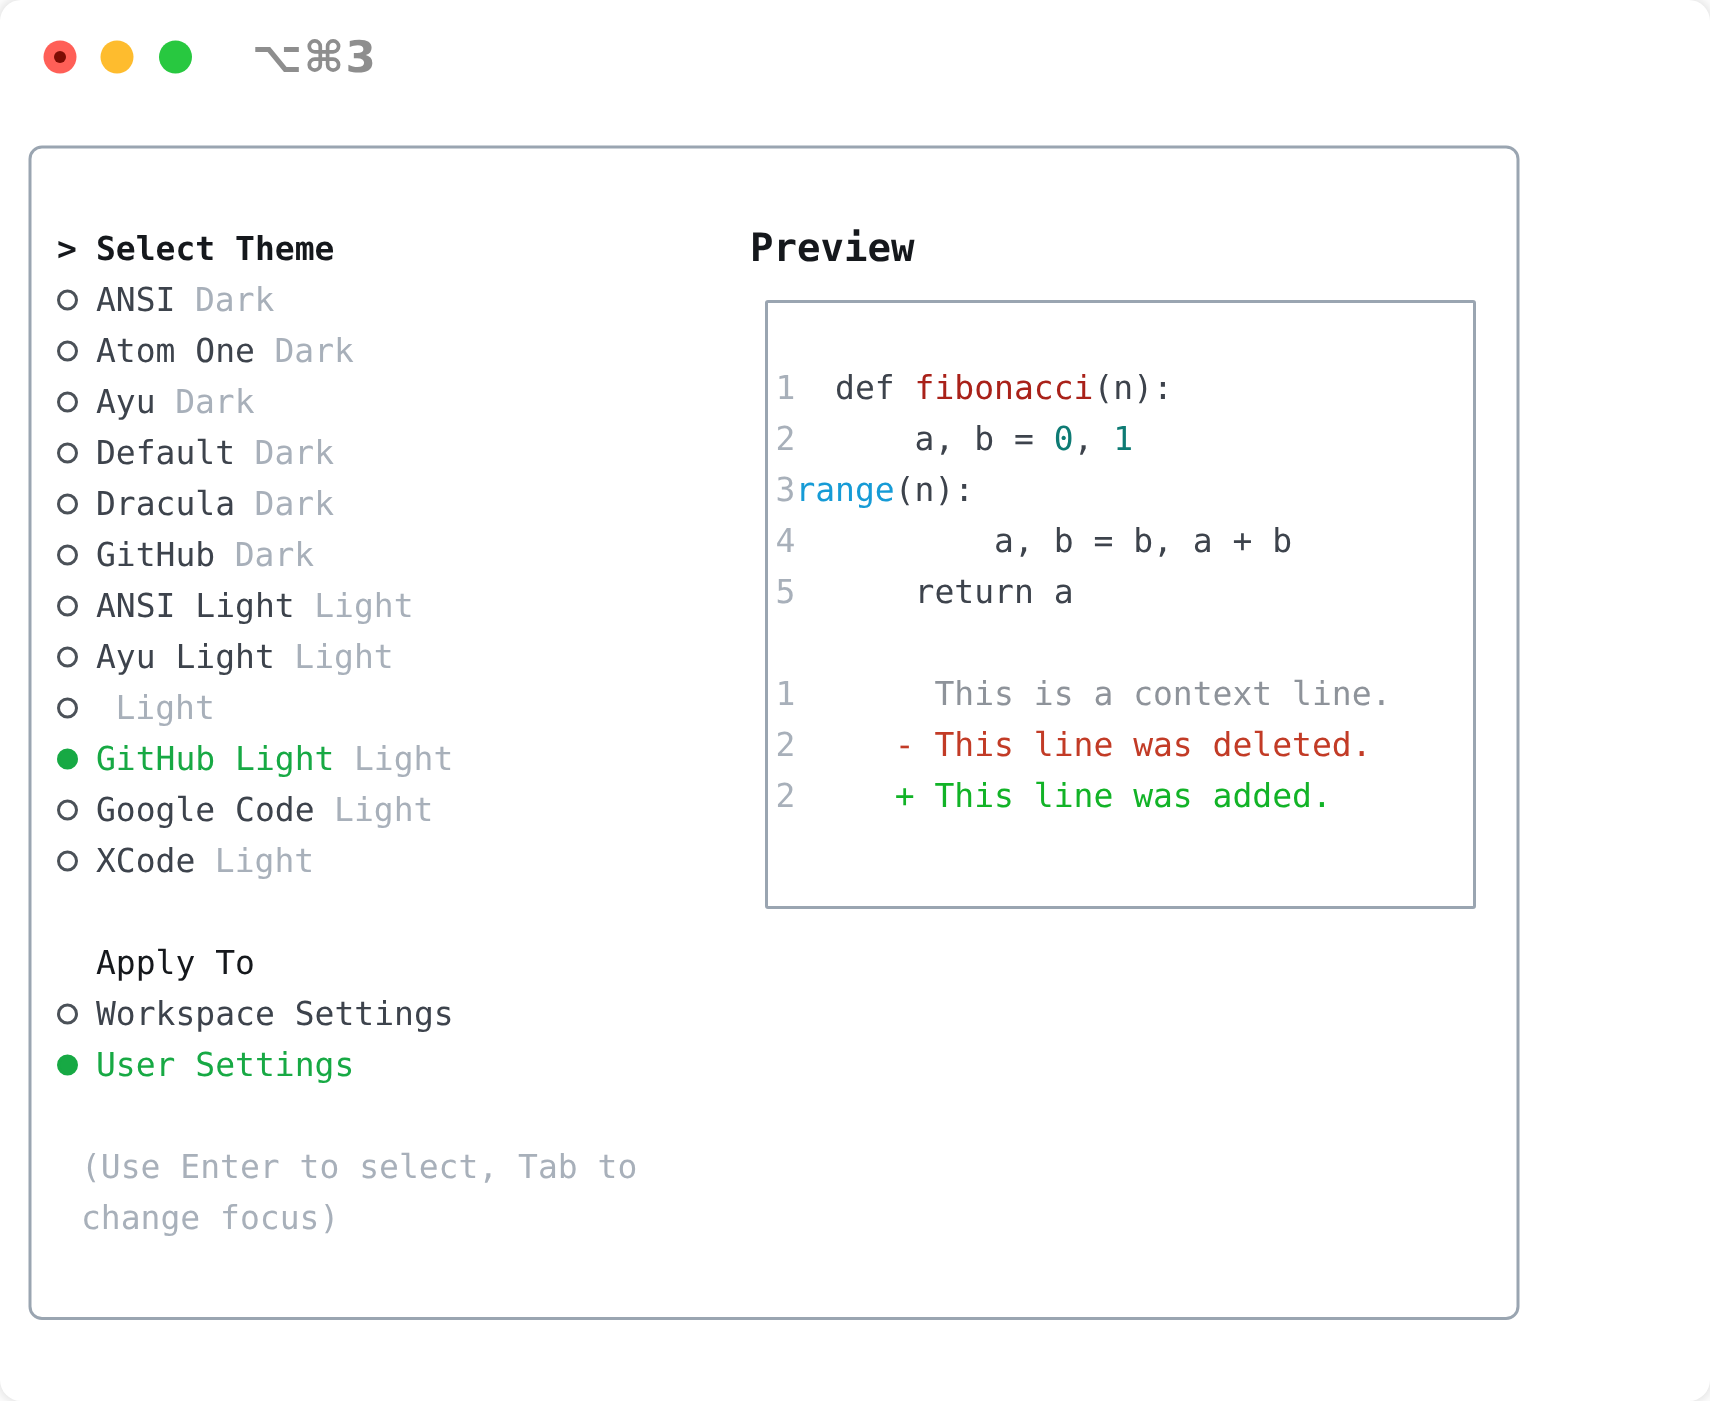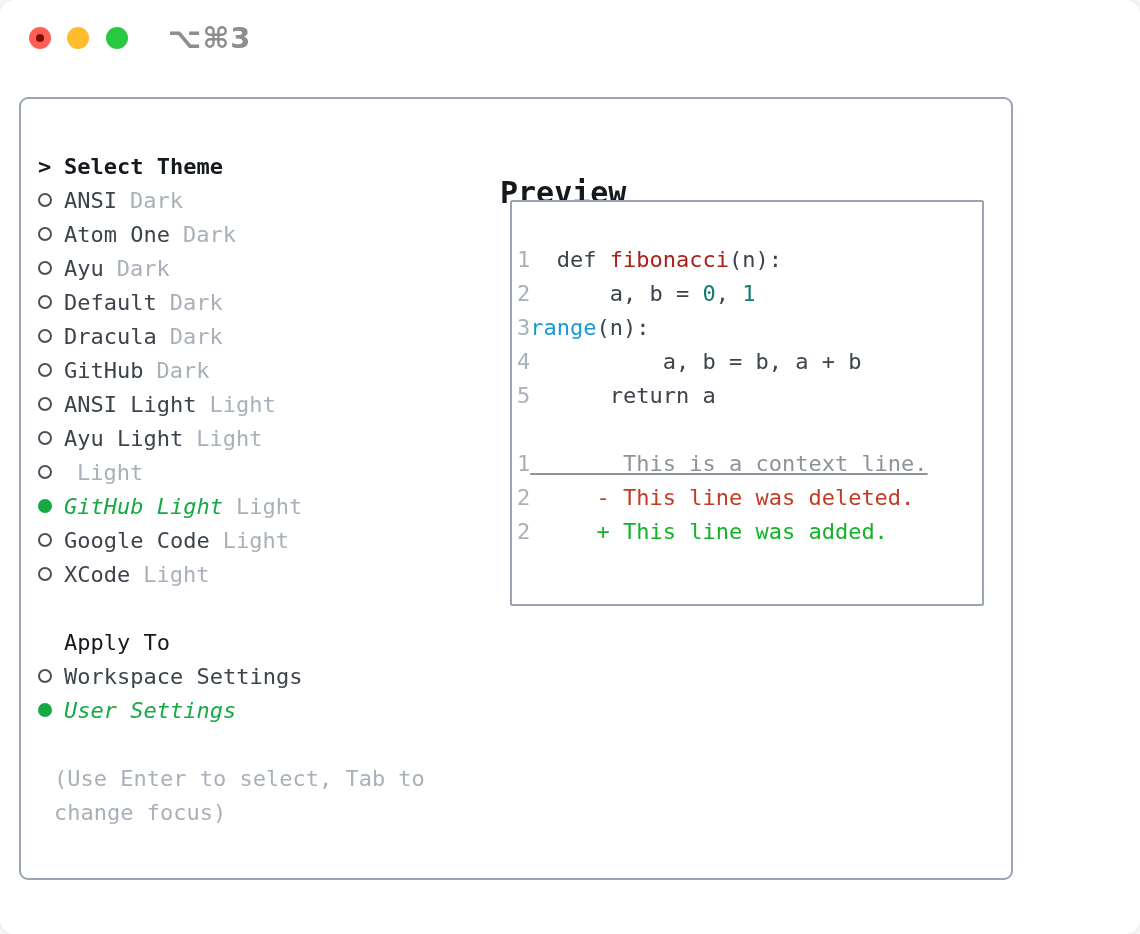--- a/index.html
+++ b/index.html
@@ -46,41 +46,41 @@
   
   .left-col{position:absolute;left:17px;top:50px;font-size:22px;}
   .row{display:flex;align-items:center;height:34px;white-space:pre;}
   .row.blank{height:34px;}
   .marker{width:26px;display:flex;align-items:center;flex:none;}
   .arrow{color:var(--header-black);font-weight:bold;font-size:22px;}
   .hdr{color:var(--header-black);font-weight:bold;}
   .radio{width:14px;height:14px;border:2px solid #4b5158;border-radius:50%;display:inline-block;}
   .radio.sel{border-color:var(--accent-green);background:var(--accent-green);}
   .opt-name{color:var(--text-dark);}
-  .opt-name.sel{color:var(--accent-green);font-style:italic;}
+  .opt-name.sel{color:var(--accent-green);}
   .opt-variant{color:var(--muted-gray);margin-left:13px;}
   .apply-label{color:var(--header-black);}
   .hint{color:var(--muted-gray);height:34px;display:flex;align-items:center;white-space:pre;margin-left:16px;}
   
   .preview-title{
     position:absolute;left:479px;top:50px;height:34px;display:flex;align-items:center;
-    color:var(--header-black);font-weight:bold;font-size:30px;margin-top:26px;
+    color:var(--header-black);font-weight:bold;font-size:26px;
   }
   .preview-box{
     position:absolute;left:489px;top:101px;width:474px;height:406px;
     border:2px solid var(--border-gray);border-radius:2px;background:#fff;
     padding:40px 0 0 5px;overflow:hidden;
   }
   .code-line{height:34px;display:flex;align-items:center;white-space:pre;font-size:22px;}
   .ln{color:var(--muted-gray);}
   .seg.plain{color:var(--text-dark);}
   .seg.function{color:var(--function-red);}
   .seg.number{color:var(--number-teal);}
   .seg.builtin{color:var(--builtin-blue);}
-  .seg.context{color:var(--context-gray);text-decoration:underline;}
+  .seg.context{color:var(--context-gray);}
   .seg.deleted{color:var(--deleted-red);}
   .seg.added{color:var(--added-green);}
 </style>
 </head>
 <body>
 
 <div class="window">
 
   <div class="titlebar">
     <span class="traffic red"></span>

